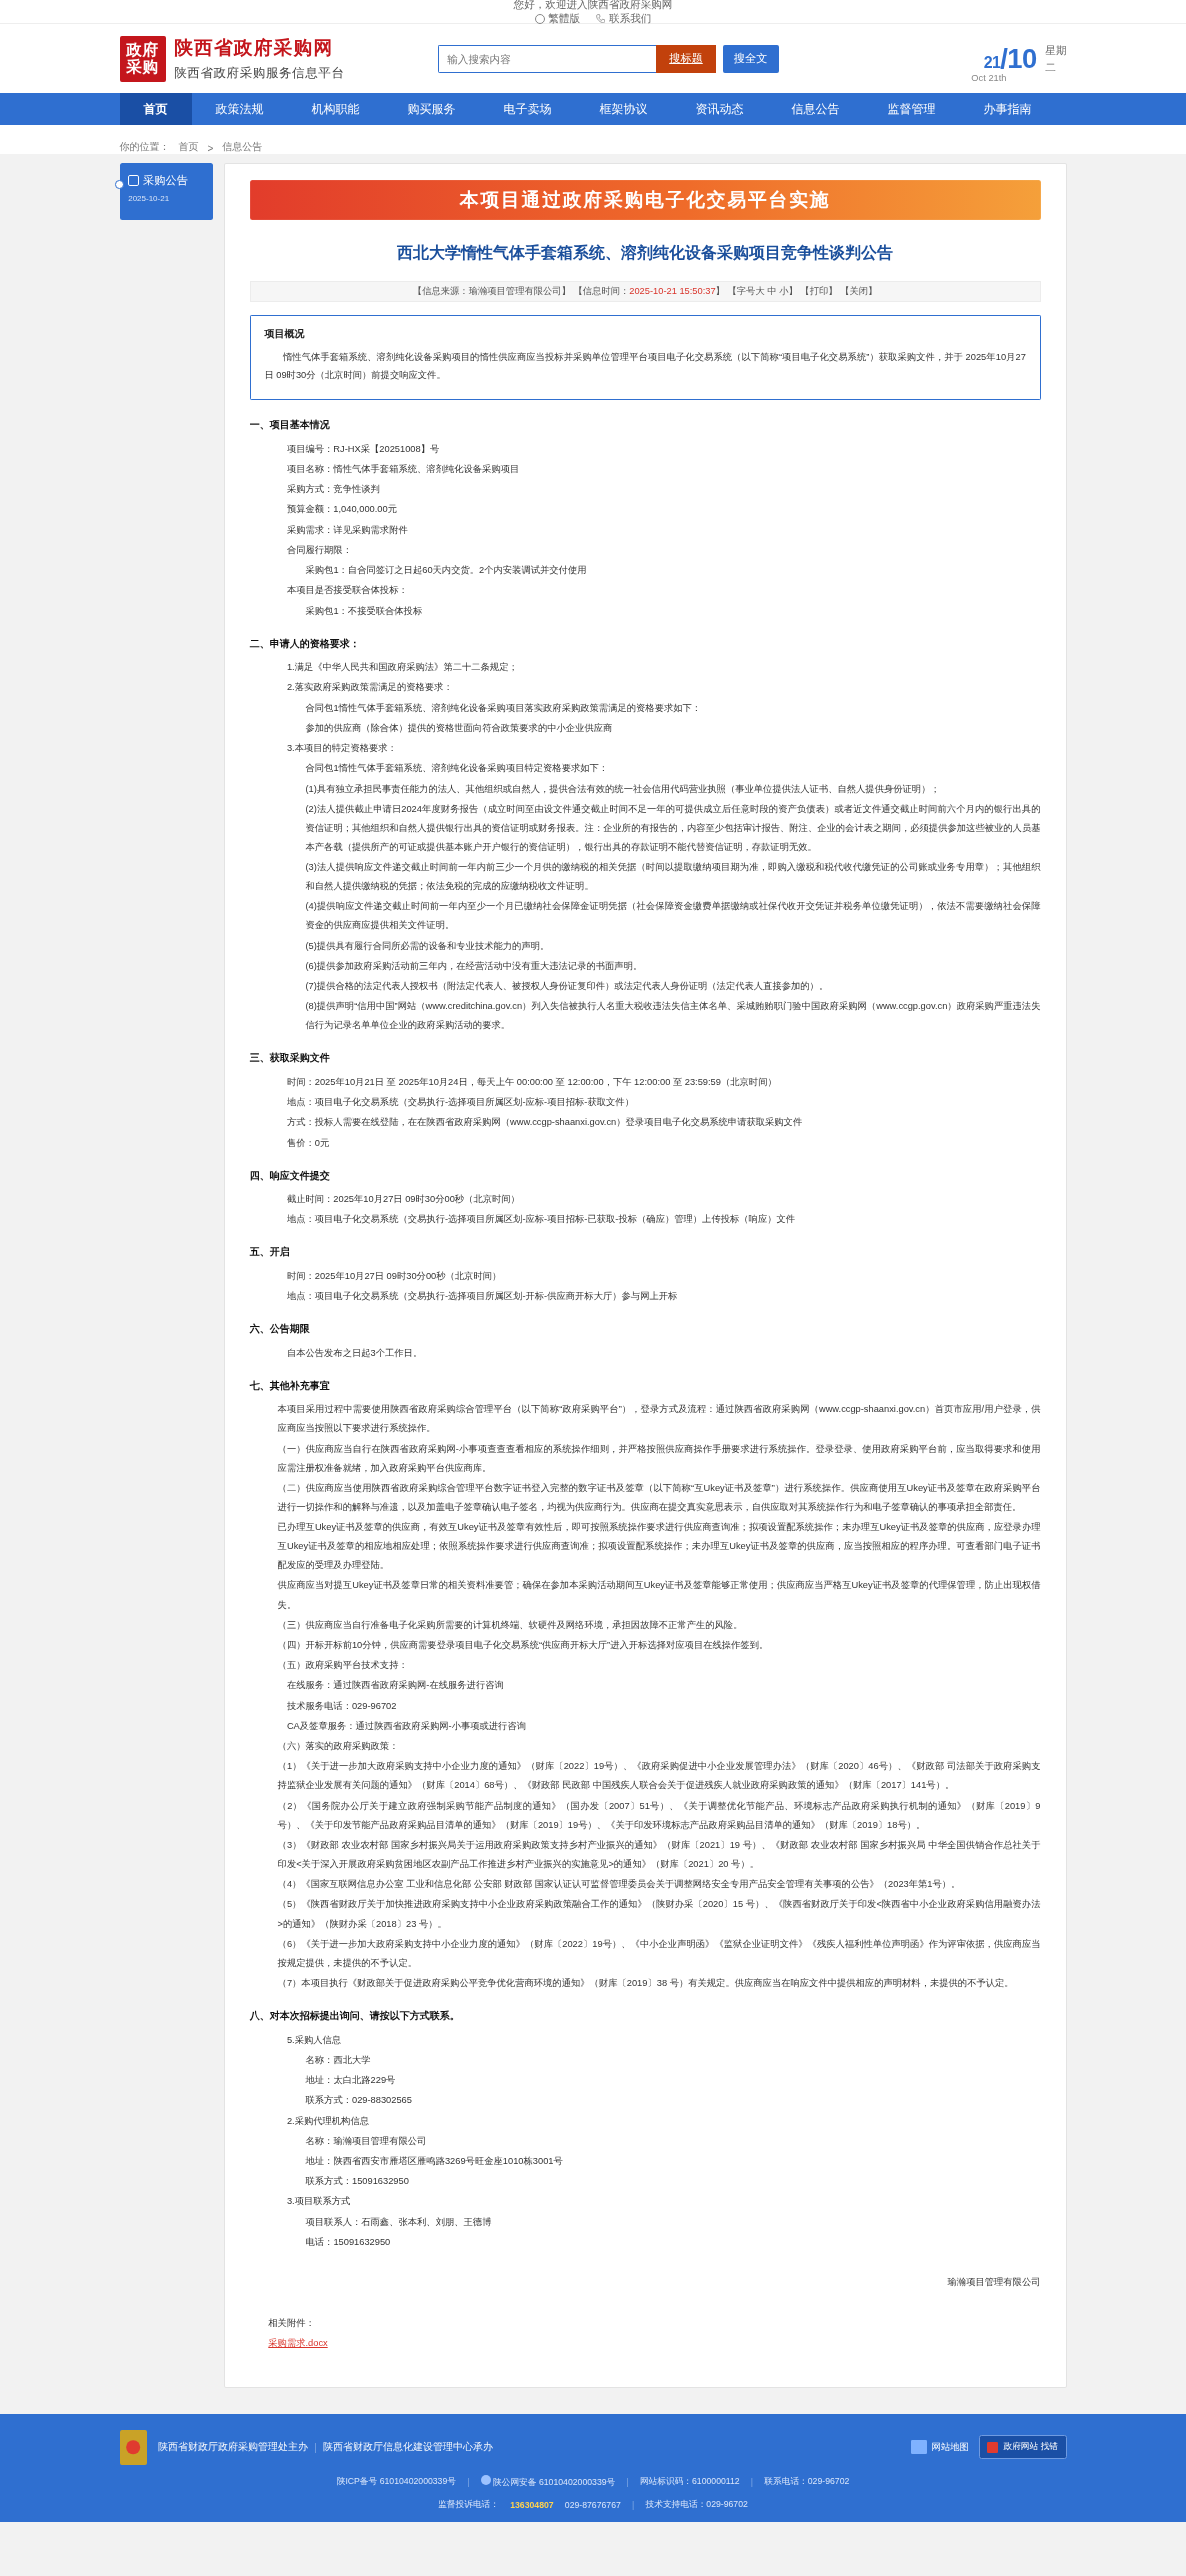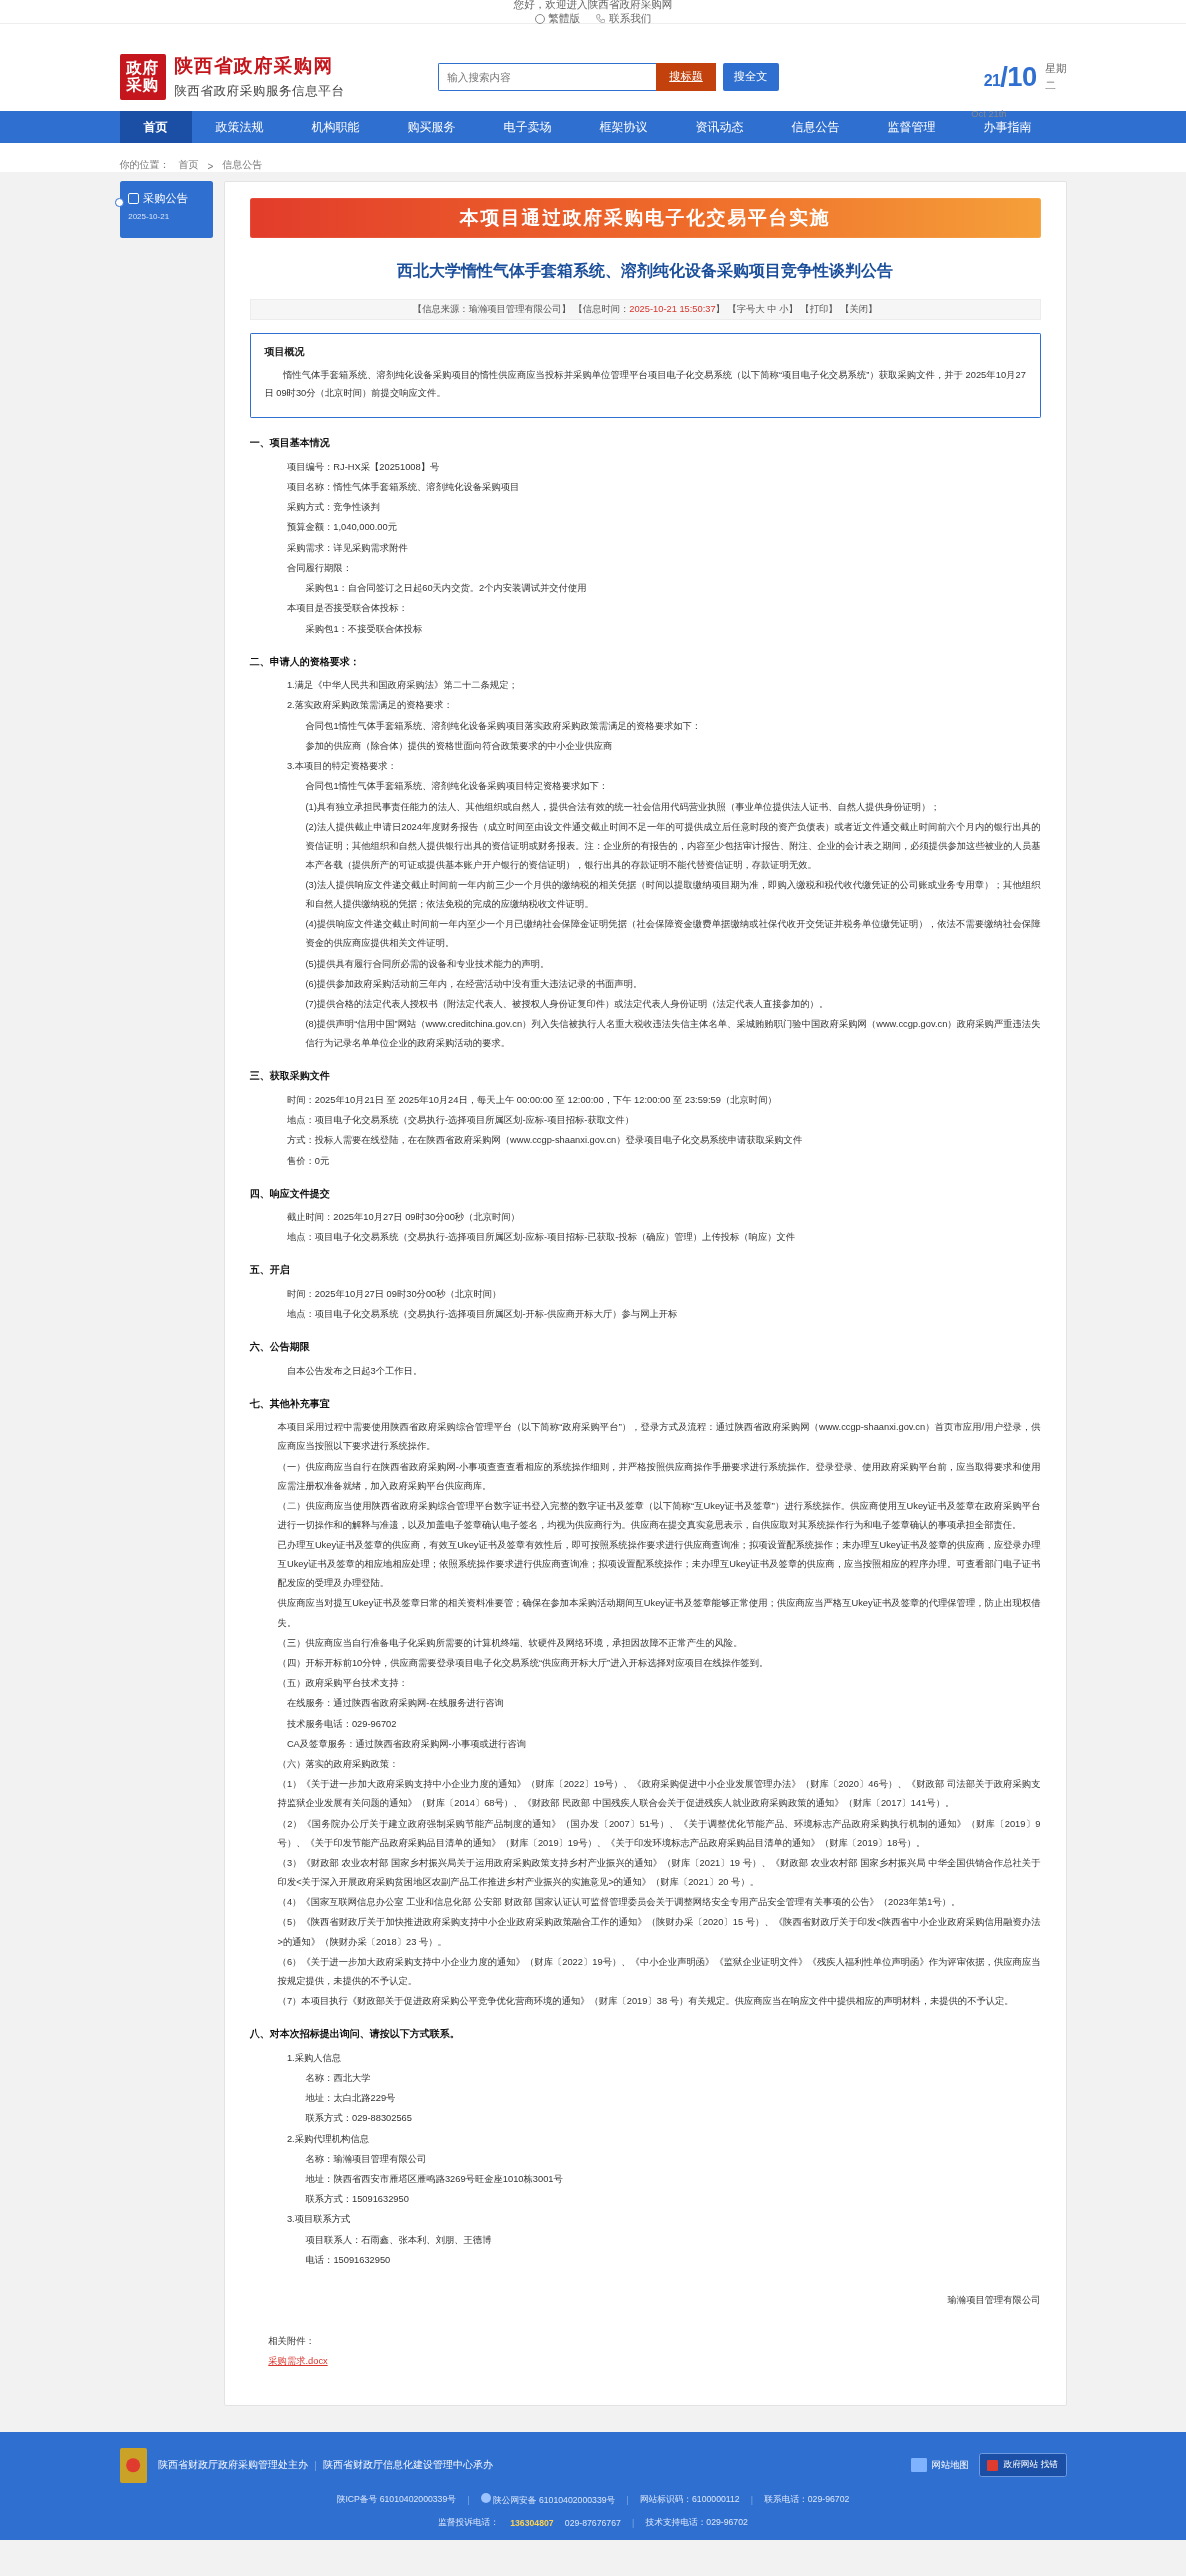--- a/index.html
+++ b/index.html
@@ -19,21 +19,21 @@
     display:flex; align-items:center; font-size:10.6px; color:#666;
   }
   .topbar .inner { width:947px; margin:0 auto; display:flex; align-items:center; justify-content:space-between;flex-direction:column; }
   .topbar .right { display:flex; align-items:center; gap:16px; font-size:10.6px; color:#666;}
   .topbar .right span { display:flex; align-items:center; gap:3.7px; }
   .ico-circ { width:10px;height:10px;border-radius:50%;border:0.9px solid #888; display:inline-block;}
   .ico-phone { width:9.3px;height:9.3px;display:inline-block;}
 
   
   .header { background:#fff; height:69px; }
-  .header .inner { width:947px; margin:18px auto; height:69px; display:flex; align-items:center; }
+  .header .inner { width:947px; margin:0 auto; height:69px; display:flex; align-items:center; }
   .logo-box { display:flex; align-items:center; gap:8.7px; }
   .logo-mark {
     width:46px;height:46px;background:#c4161c;color:#fff;border-radius:1.9px;
     display:flex;flex-direction:column;align-items:center;justify-content:center;
     font-size:15.6px;line-height:1.05;font-weight:bold;letter-spacing:0.6px;
   }
   .logo-text .l1 { font-size:18.7px; color:#c4161c; font-weight:bold; letter-spacing:1.2px; }
   .logo-text .l2 { font-size:12.5px; color:#444; letter-spacing:0.6px; margin-top:3.7px;}
 
   .search-wrap { margin-left:93px; display:flex; align-items:center; }
@@ -303,21 +303,21 @@
             <p class="para i2">CA及签章服务：通过陕西省政府采购网-小事项或进行咨询</p>
             <p class="para i4">（六）落实的政府采购政策：</p>
             <p class="para i4 just">（1）《关于进一步加大政府采购支持中小企业力度的通知》（财库〔2022〕19号）、《政府采购促进中小企业发展管理办法》（财库〔2020〕46号）、《财政部 司法部关于政府采购支持监狱企业发展有关问题的通知》（财库〔2014〕68号）、《财政部 民政部 中国残疾人联合会关于促进残疾人就业政府采购政策的通知》（财库〔2017〕141号）。</p>
             <p class="para i4 just">（2）《国务院办公厅关于建立政府强制采购节能产品制度的通知》（国办发〔2007〕51号）、《关于调整优化节能产品、环境标志产品政府采购执行机制的通知》（财库〔2019〕9号）、《关于印发节能产品政府采购品目清单的通知》（财库〔2019〕19号）、《关于印发环境标志产品政府采购品目清单的通知》（财库〔2019〕18号）。</p>
             <p class="para i4 just">（3）《财政部 农业农村部 国家乡村振兴局关于运用政府采购政策支持乡村产业振兴的通知》（财库〔2021〕19 号）、《财政部 农业农村部 国家乡村振兴局 中华全国供销合作总社关于印发&lt;关于深入开展政府采购贫困地区农副产品工作推进乡村产业振兴的实施意见&gt;的通知》（财库〔2021〕20 号）。</p>
             <p class="para i4 just">（4）《国家互联网信息办公室 工业和信息化部 公安部 财政部 国家认证认可监督管理委员会关于调整网络安全专用产品安全管理有关事项的公告》（2023年第1号）。</p>
             <p class="para i4 just">（5）《陕西省财政厅关于加快推进政府采购支持中小企业政府采购政策融合工作的通知》（陕财办采〔2020〕15 号）、《陕西省财政厅关于印发&lt;陕西省中小企业政府采购信用融资办法&gt;的通知》（陕财办采〔2018〕23 号）。</p>
             <p class="para i4 just">（6）《关于进一步加大政府采购支持中小企业力度的通知》（财库〔2022〕19号）、《中小企业声明函》《监狱企业证明文件》《残疾人福利性单位声明函》作为评审依据，供应商应当按规定提供，未提供的不予认定。</p>
             <p class="para i4 just">（7）本项目执行《财政部关于促进政府采购公平竞争优化营商环境的通知》（财库〔2019〕38 号）有关规定。供应商应当在响应文件中提供相应的声明材料，未提供的不予认定。</p>
             <div class="sec-h">八、对本次招标提出询问、请按以下方式联系。</div>
-            <p class="para i2">1.采购人信息</p>
+            <p class="para i2">5.采购人信息</p>
             <p class="para i3">名称：西北大学</p>
             <p class="para i3">地址：太白北路229号</p>
             <p class="para i3">联系方式：029-88302565</p>
             <p class="para i2">2.采购代理机构信息</p>
             <p class="para i3">名称：瑜瀚项目管理有限公司</p>
             <p class="para i3">地址：陕西省西安市雁塔区雁鸣路3269号旺金座1010栋3001号</p>
             <p class="para i3">联系方式：15091632950</p>
             <p class="para i2">3.项目联系方式</p>
             <p class="para i3">项目联系人：石雨鑫、张本利、刘朋、王德博</p>
             <p class="para i3">电话：15091632950</p>

